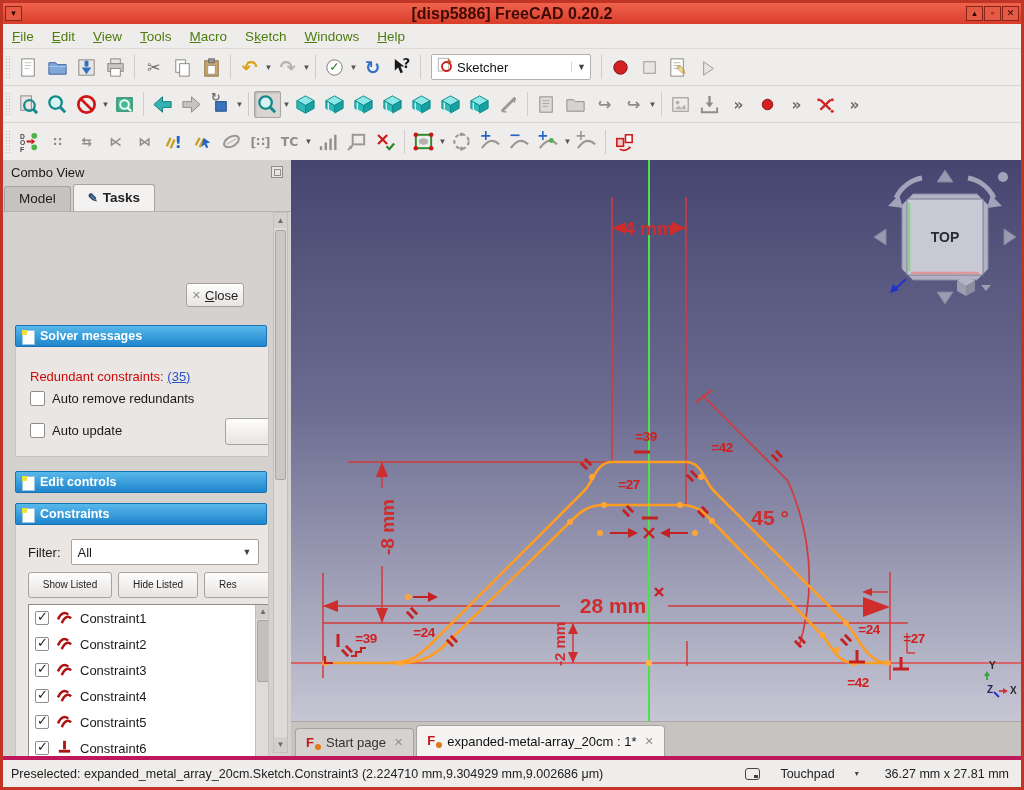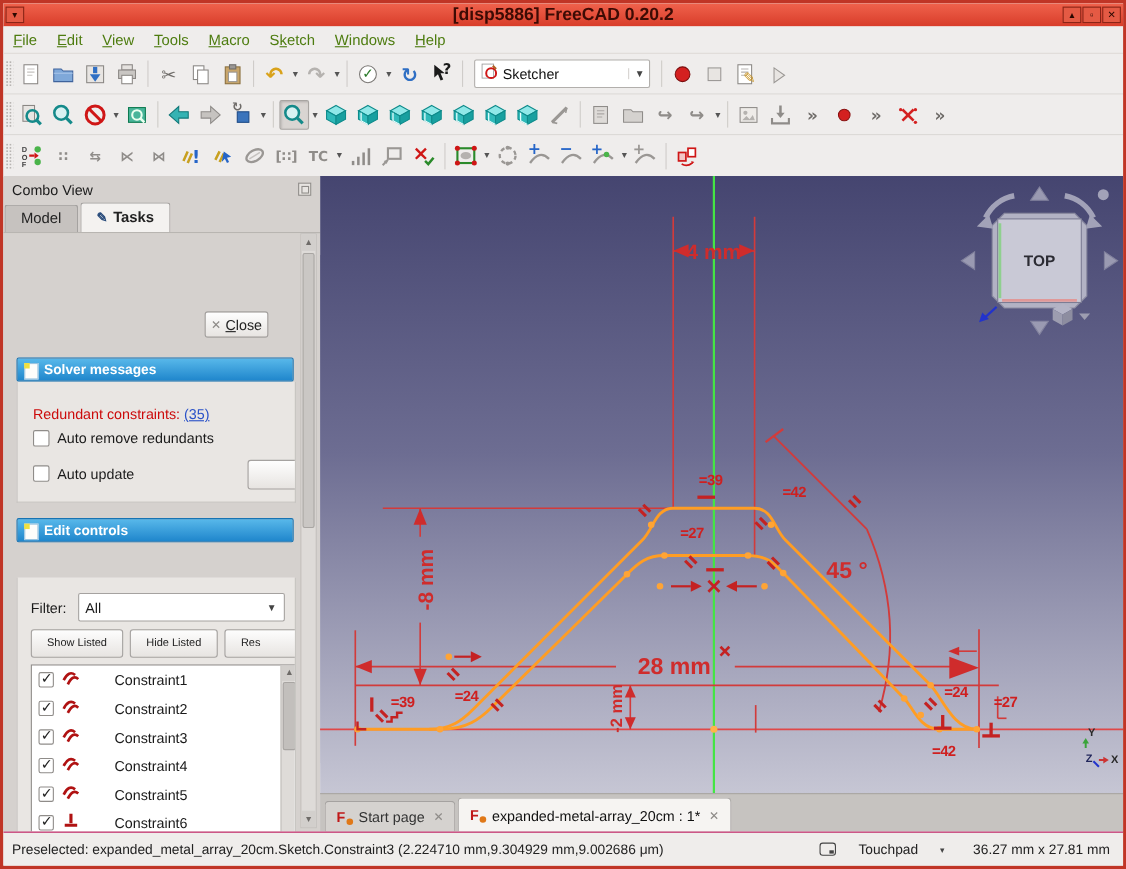--- a/index.html
+++ b/index.html
@@ -85,21 +85,21 @@
     justify-content:space-between; }
   #filtercombo .arr { font-size:9px; color:#444; }
   .cbtn { position:absolute; top:47px; height:26px; background:linear-gradient(#fdfdfd,#e7e4e1);
     border:1px solid #a5a2a0; border-radius:3px; font-size:10px; color:#222; text-align:center;
     line-height:24px; overflow:hidden; white-space:nowrap; }
   #conslist { position:absolute; left:12px; top:79px; width:242px; height:198px;
     background:#fff; border:1px solid #8f8c89; overflow:hidden; }
   .crow { height:26px; display:flex; align-items:center; gap:7px; padding-left:6px; }
   .crow .cbox { width:14px; height:14px; position:relative; }
   .crow .cbox span { position:absolute; left:1px; top:-3px; font-size:13px; color:#222; }
-  .crow .clabel { font-size:13px; color:#1a1a1a;margin-left:24px; }
+  .crow .clabel { font-size:13px; color:#1a1a1a; }
   #clscroll { position:absolute; right:0; top:0; width:14px; height:198px; background:#dedbd8;
     border-left:1px solid #c2bfbc; }
   #clscroll .sa { position:absolute; left:0; width:14px; height:14px; font-size:8px; color:#6e6b68;
     text-align:center; line-height:14px; background:#d2cfcc; }
   #clscroll .thumb { position:absolute; left:1px; top:15px; width:12px; height:62px;
     background:#c2bfbc; border:1px solid #a8a5a2; border-radius:2px; }
   #outerscroll { position:absolute; right:3px; top:52px; width:15px; height:541px;
     background:#dedbd8; border:1px solid #c2bfbc; }
   #outerscroll .sa { position:absolute; left:0; width:13px; height:15px; font-size:8px;
     color:#6e6b68; text-align:center; line-height:15px; background:#d2cfcc; }
@@ -118,21 +118,21 @@
     background:#d5d2cf; border:1px solid #a5a2a0; border-bottom:none; border-radius:4px 4px 0 0;
     margin-right:2px; font-size:13px; color:#333; }
   .mtab.active { background:#f6f4f2; height:31px; color:#111; }
   .mtab .fic { position:relative; width:14px; height:14px; font-weight:bold; color:#c01818;
     font-size:13px; line-height:14px; }
   .mtab .fic:after { content:""; position:absolute; right:-1px; bottom:0; width:6px; height:6px;
     border-radius:50%; background:#e07818; }
   .mtab .tx { color:#8f8c89; font-size:11px; margin-left:2px; }
   
   #statusbar { position:absolute; left:0; top:753px; width:1018px; height:31px;
-    background:#efedeb; border-top:1px solid #be185d; display:flex; align-items:center;
+    background:#efedeb; border-top:4px solid #be185d; display:flex; align-items:center;
     font-size:12.5px; color:#222; }
   #statusmsg { padding-left:8px; flex:1; }
   #navstyle { display:flex; align-items:center; gap:20px; margin-right:26px; }
   #tpicon { position:relative; width:15px; height:12px; border:1.5px solid #444; border-radius:3px; }
   #tpicon:after { content:""; position:absolute; right:1px; bottom:1px; width:4px; height:3px;
     background:#444; }
   #navstyle .arr { font-size:8px; color:#444; }
   #mousepos { margin-right:12px; }
 </style>
 </head>
@@ -630,20 +630,23 @@
           <div class="cbox"></div>
           <span>Auto update</span>
         </div>
         <div id="updbtn"></div>
       </div>
 
       <div class="bluehdr" style="top:259px">
         <span>Edit controls</span>
       </div>
 
+      <div class="bluehdr" style="top:291px">
+        <span>Constraints</span>
+      </div>
       <div id="consbody" class="secbody">
         <div id="filterrow">
           <span>Filter:</span>
           <div id="filtercombo">
             <span>All</span>
             <span class="arr">▼</span>
           </div>
         </div>
         <div class="cbtn" style="left:12px;width:84px">Show Listed</div>
         <div class="cbtn" style="left:102px;width:80px">Hide Listed</div>

